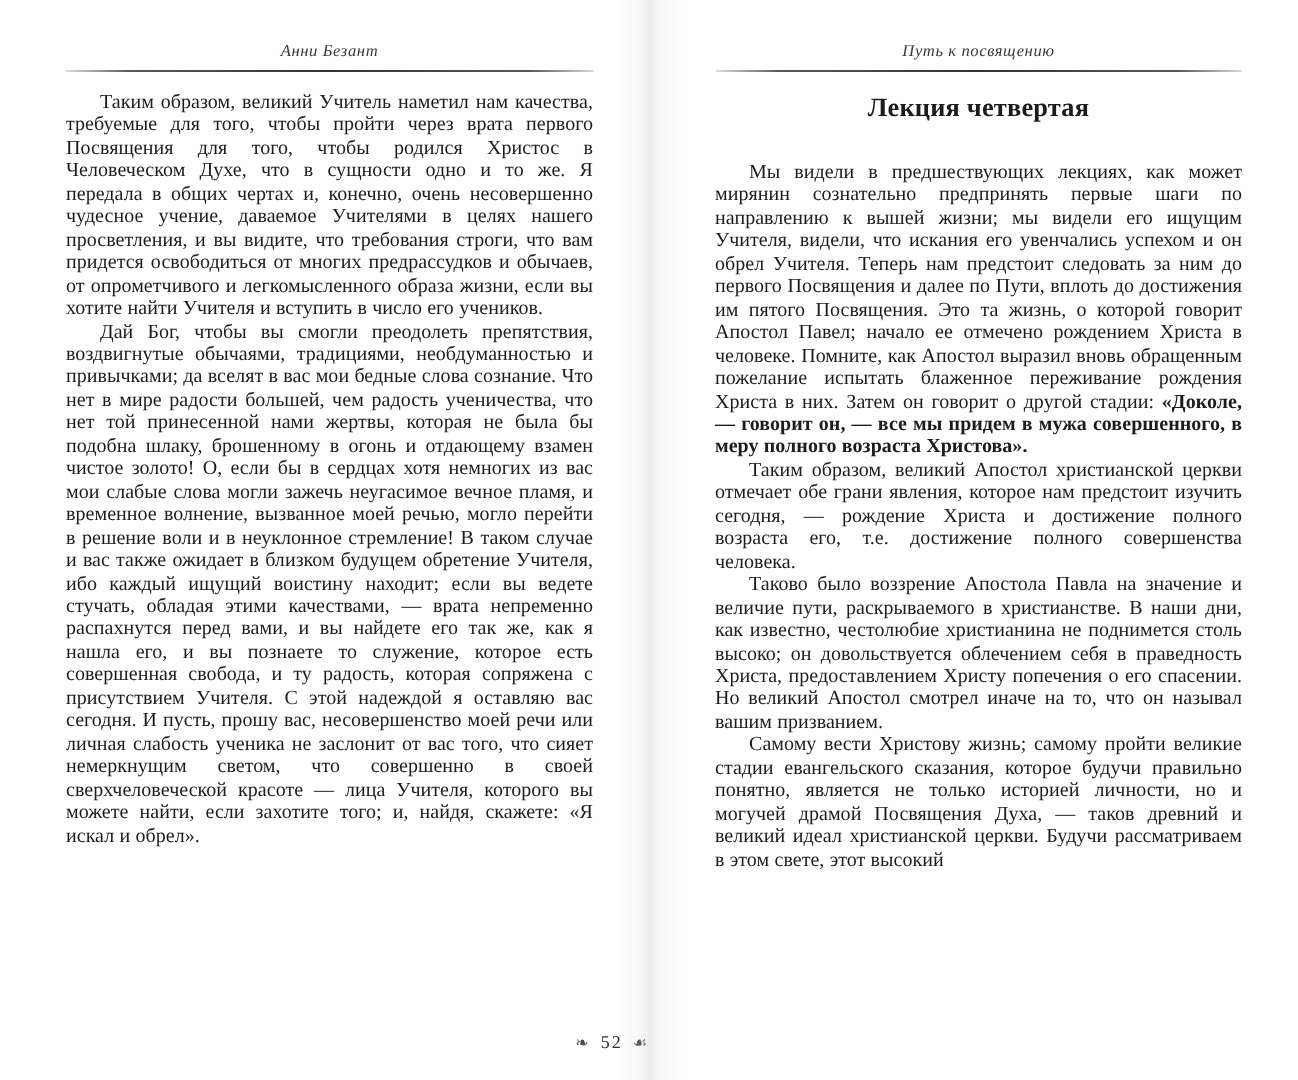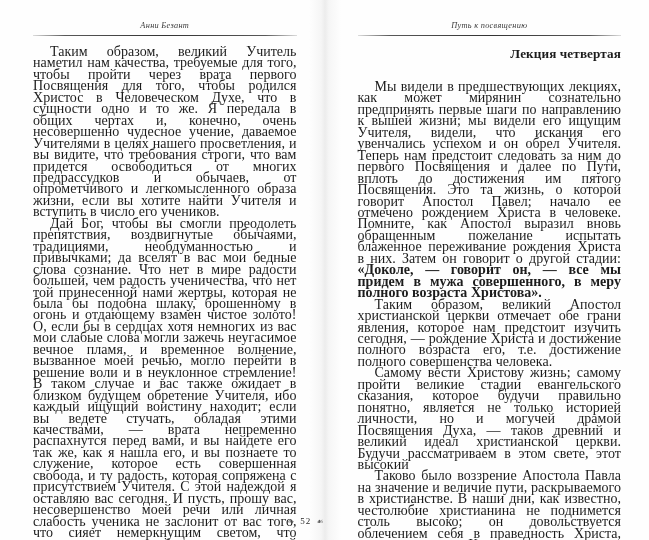--- a/index.html
+++ b/index.html
@@ -64,41 +64,41 @@
     margin-top: 3px;
     margin-bottom: 10px;
     background: linear-gradient(to right,
         rgba(120,120,120,0.25) 0%,
         rgba(60,60,60,0.85) 12%,
         rgba(40,40,40,0.95) 50%,
         rgba(60,60,60,0.85) 88%,
         rgba(120,120,120,0.25) 100%);
   }
   .chapter-label {
-    text-align: right;
+    text-align: center;
     font-weight: bold;
     font-size: 13.2px;
     margin-top: 10px;
     letter-spacing: 0.1px;
   }
   .chapter-title {
     text-align: center;
     font-weight: bold;
     font-size: 13.6px;
     margin-top: 6px;
     letter-spacing: 0.6px;
   }
   .title-gap {
     height: 19px;
   }
   .body p {
     margin: 0;
     text-indent: 17px;
     text-align: justify;
-    font-size: 14px;
+    font-size: 10px;
     line-height: 11.45px;
     letter-spacing: 0.02px;
     word-spacing: 0.1px;
     hyphens: manual;
   }
   .body b {
     font-weight: bold;
   }
   .folio {
     position: absolute;
@@ -144,20 +144,20 @@
 
     <div class="running-head">Путь к посвящению</div>
     <div class="head-rule"></div>
 
     <div class="chapter-label">Лекция четвертая</div>
     <div class="title-gap"></div>
 
     <div class="body" id="right-body">
         <p><span>Мы видели в предшествующих лекциях, как может мирянин сознательно предпринять первые шаги по направлению к вышей жизни; мы видели его ищущим Учителя, видели, что искания его увенчались успехом и он обрел Учителя. Теперь нам предстоит следовать за ним до первого Посвящения и далее по Пути, вплоть до достижения им пятого Посвящения. Это та жизнь, о которой говорит Апостол Павел; начало ее отмечено рождением Христа в человеке. Помните, как Апостол выразил вновь обращенным пожелание испытать блаженное переживание рождения Христа в них. Затем он говорит о другой стадии: </span><b>«Доколе, — говорит он, — все мы придем в мужа совершенного, в меру полного возраста Христова».</b></p>
         <p><span>Таким образом, великий Апостол христианской церкви отмечает обе грани явления, которое нам предстоит изучить сегодня, — рождение Христа и достижение полного возраста его, т.е. достижение полного совершенства человека.</span></p>
+        <p><span>Таково было воззрение Апостола Павла на значение и величие пути, раскрываемого в христианстве. В наши дни, как известно, честолюбие христианина не поднимется столь высоко; он довольствуется облечением себя в праведность Христа, предоставлением Христу попечения о его спасении. Но великий Апостол смотрел иначе на то, что он называл вашим призванием.</span></p>
         <p><span>Самому вести Христову жизнь; самому пройти великие стадии евангельского сказания, которое будучи правильно понятно, является не только историей личности, но и могучей драмой Посвящения Духа, — таков древний и великий идеал христианской церкви. Будучи рассматриваем в этом свете, этот высокий</span></p>
-        <p><span>Таково было воззрение Апостола Павла на значение и величие пути, раскрываемого в христианстве. В наши дни, как известно, честолюбие христианина не поднимется столь высоко; он довольствуется облечением себя в праведность Христа, предоставлением Христу попечения о его спасении. Но великий Апостол смотрел иначе на то, что он называл вашим призванием.</span></p>
       </div>
 
   </div>
 
   <div class="gutter"></div>
 </div>
 
 </body></html>

